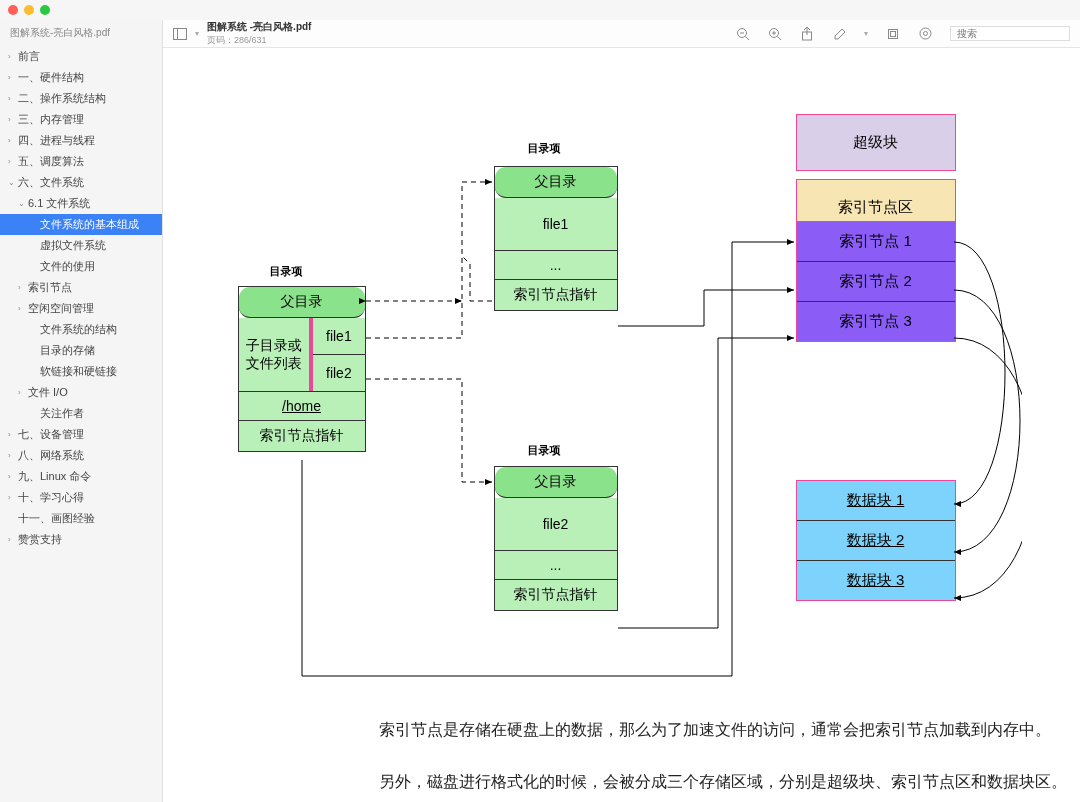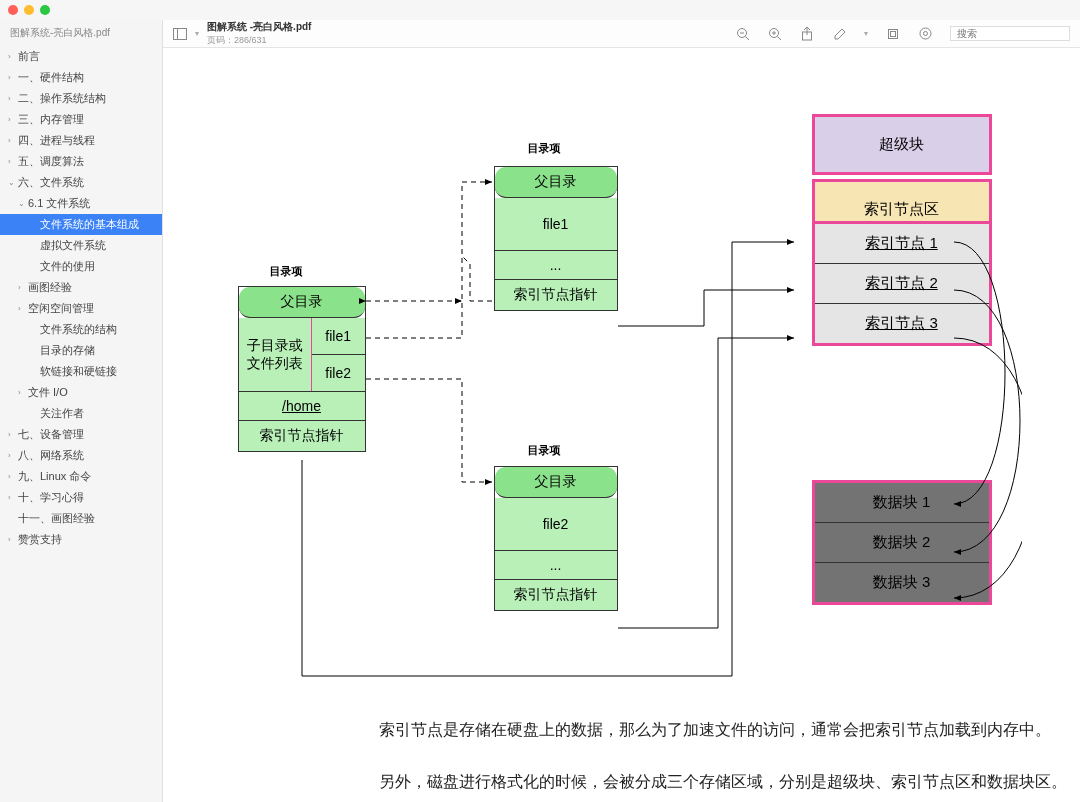--- a/index.html
+++ b/index.html
@@ -39,28 +39,28 @@
   
   .box { position:absolute; border:1px solid #333; background:#fff; text-align:center; font-size:14px; }
   .cell { border-bottom:1px solid #333; padding:6px 4px; }
   .cell:last-child { border-bottom:none; }
   .green { background:#b8f0b8; }
   .green-head { background:#8ae28a;border-radius:11px; }
   
   .header-lbl { position:absolute; font-weight:700; font-size:11px; }
   
   
-  .rcol { position:absolute; left:590px; width:180px; border:3px solid #ec4899; text-align:center; font-size:15px; }
+  .rcol { position:absolute; left:574px; width:160px; border:1px solid #ec4899; text-align:center; font-size:15px; }
   .rcell { padding:10px 4px; border-bottom:1px solid #333; }
   .rcell:last-child{border-bottom:none;}
   .c-purple{background:#d9cfe8;}
   .c-sand{background:#f7e6b3;}
-  .c-orange{background:#e5e5e5;text-decoration:underline;}
+  .c-orange{background:#8b5cf6;}
   .c-bluehead{background:#9bb7d4;}
-  .c-blue{background:#737373;}
+  .c-blue{background:#7dd3fc;text-decoration:underline;}
   
   
   svg.arrows { position:absolute; top:0; left:0; width:800px; height:600px; pointer-events:none; }
   
   
   .bodytext { position:absolute; left:216px; width:760px; font-size:16px; color:#222; line-height:1.8; }
 </style>
 </head>
 <body>
 
@@ -113,21 +113,21 @@
         <div class="sb-item lvl2">
           <span class="chev"></span>
           <span>虚拟文件系统</span>
         </div>
         <div class="sb-item lvl2">
           <span class="chev"></span>
           <span>文件的使用</span>
         </div>
         <div class="sb-item lvl1">
           <span class="chev">›</span>
-          <span>画图经验</span>
+          <span>索引节点</span>
         </div>
         <div class="sb-item lvl1">
           <span class="chev">›</span>
           <span>空闲空间管理</span>
         </div>
         <div class="sb-item lvl2">
           <span class="chev"></span>
           <span>文件系统的结构</span>
         </div>
         <div class="sb-item lvl2">
@@ -236,21 +236,21 @@
       </div>
     </div>
 
     <div class="page">
       <div class="diagram">
 
         <div class="header-lbl" style="left:48px; top:136px;">目录项</div>
         <div class="box" style="left:16px; top:158px; width:128px;">
           <div class="cell green-head">父目录</div>
           <div style="display:flex;">
-            <div class="cell green" style="flex:1.3;border-right:1px solid #ec4899; border-bottom:none; display:flex;align-items:center;justify-content:center; padding:8px 2px;">子目录或文件列表</div>
+            <div class="cell green" style="flex:1.3;border-right:4px solid #ec4899; border-bottom:none; display:flex;align-items:center;justify-content:center; padding:8px 2px;">子目录或文件列表</div>
             <div style="flex:1;">
               <div class="cell green" style="padding:10px 4px;">file1</div>
               <div class="cell green" style="padding:10px 4px;border-bottom:none;">file2</div>
             </div>
           </div>
           <div class="cell green" style="border-top:1px solid #333;text-decoration:underline;">/home</div>
           <div class="cell green">索引节点指针</div>
         </div>
 
         <div class="header-lbl" style="left:306px; top:13px;">目录项</div>

